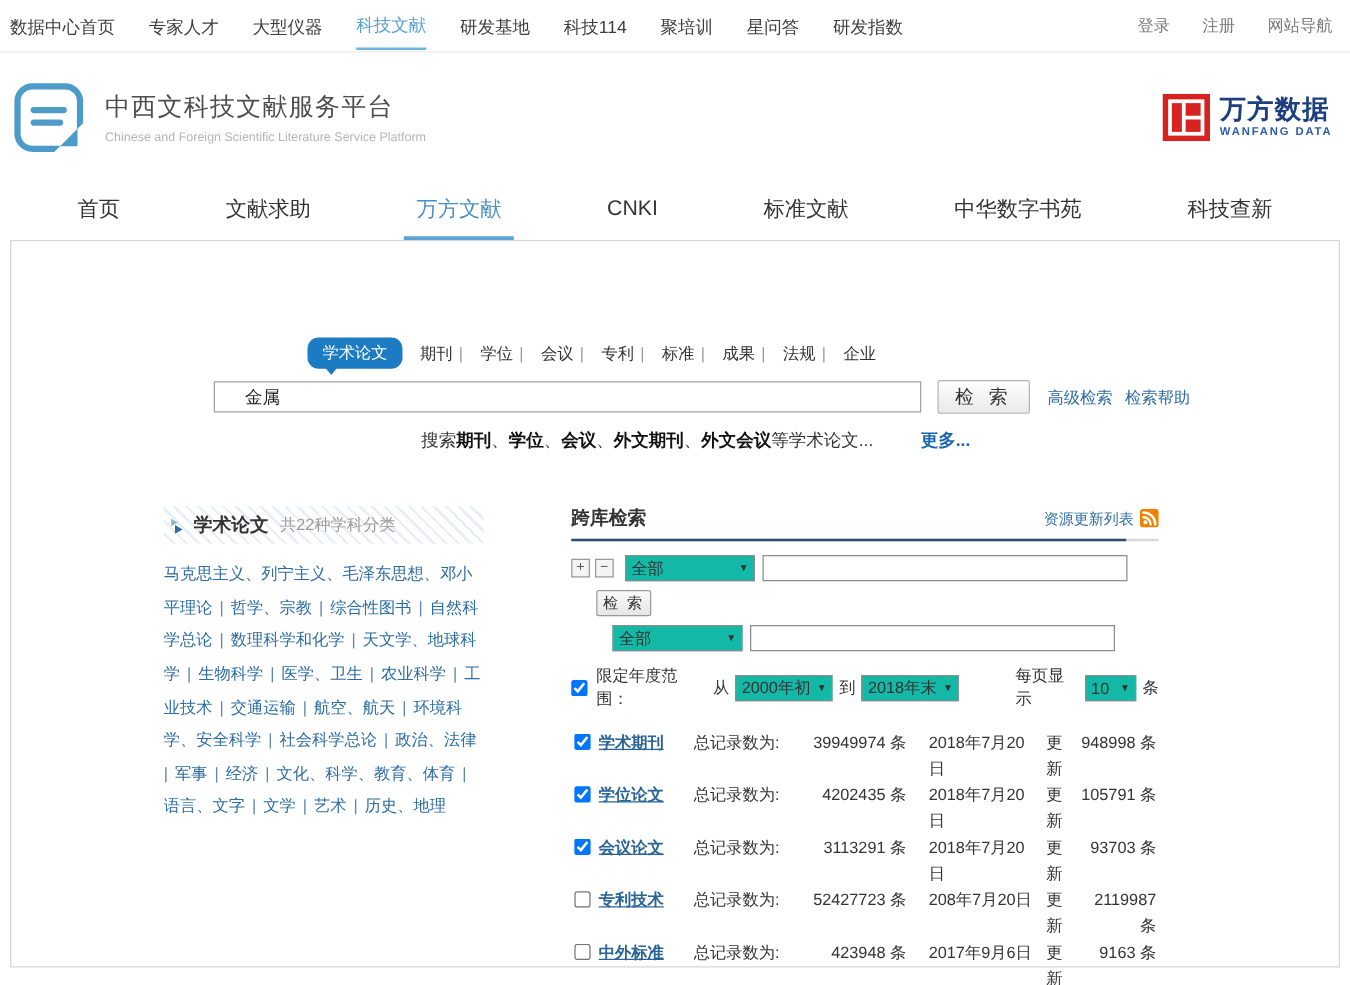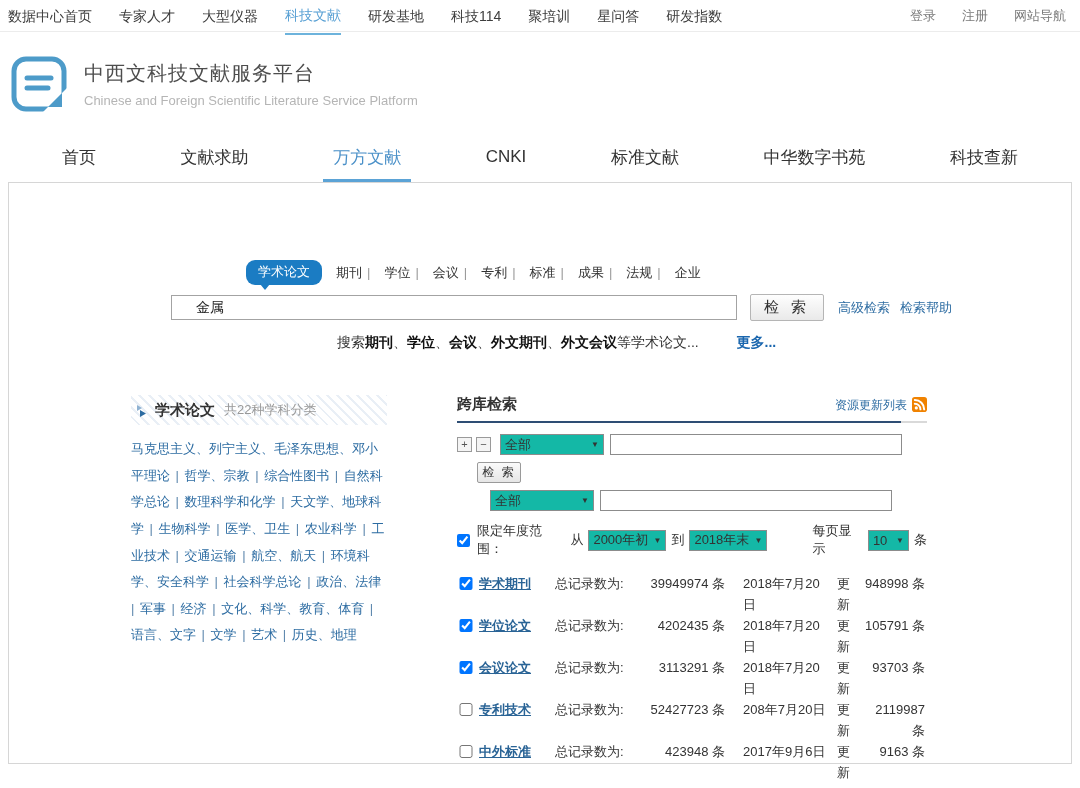--- a/index.html
+++ b/index.html
@@ -1,30 +1,30 @@
 <!DOCTYPE html>
 <html><head>
 <meta charset="utf-8">
 <style>
   * { margin:0; padding:0; box-sizing:border-box; }
   html,body { width:1080px; height:788px; background:#fff; font-family:"Liberation Sans","DejaVu Sans",sans-serif; color:#333; }
 
   
-  .topbar { height:32px; display:flex; align-items:center; justify-content:space-between; border-bottom:1px solid #ececec; padding:0 14px 0 8px; }
+  .topbar { height:42px; display:flex; align-items:center; justify-content:space-between; border-bottom:1px solid #ececec; padding:0 14px 0 8px; }
   .topnav { display:flex; gap:27px; align-items:center; }
   .topnav .tn-item { font-size:14px; color:#3d3d3d; cursor:pointer; padding:10px 0 8px; }
   .topnav .tn-item.active { color:#58a0d4; border-bottom:2px solid #6db3dc; }
   .topnav-right { display:flex; gap:26px; }
   .topnav-right .tn-item { font-size:13px; color:#7a7a7a; cursor:pointer; }
 
   
   .header { height:103px; display:flex; align-items:center; padding:0 14px 0 10px; }
   .logo-icon { width:58px; height:58px; margin-right:16px; }
   .title-block .cn-title { font-size:20px; color:#4d4d4d; letter-spacing:1px; }
-  .title-block .en-title { font-size:13px; color:#b5b5b5; margin-top:6px; }
+  .title-block .en-title { font-size:10px; color:#b5b5b5; margin-top:6px; }
   .brand { margin-left:auto; display:flex; align-items:center; gap:8px; }
   .brand-text { display:flex; flex-direction:column; line-height:1; }
   .brand-cn { font-size:21px; font-weight:bold; color:#1c3f7e; letter-spacing:1px; }
   .brand-en { font-size:9px; font-weight:bold; color:#2a5caa; letter-spacing:1.5px; margin-top:3px; }
 
   
   .mainnav { height:47px; display:flex; justify-content:space-between; align-items:stretch; padding:0 52px; }
   .mainnav .mn-item { font-size:17px; color:#333; display:flex; align-items:center; padding:0 10px; cursor:pointer; border-bottom:3px solid transparent; }
   .mainnav .mn-item.active { color:#4a90c8; border-bottom-color:#5ba3d6; }
 
@@ -117,20 +117,32 @@
     <rect x="4" y="4" width="50" height="50" rx="12" fill="none" stroke="#4d9bc9" stroke-width="5"></rect>
     <line x1="17" y1="23" x2="41" y2="23" stroke="#4d9bc9" stroke-width="5" stroke-linecap="round"></line>
     <line x1="17" y1="33" x2="38" y2="33" stroke="#4d9bc9" stroke-width="5" stroke-linecap="round"></line>
     <path d="M57 33 L33 57 L57 57 Z" fill="#ffffff"></path>
     <path d="M52 38 L38 52 L52 52 Z" fill="#4d9bc9"></path>
   </svg>
   <div class="title-block">
     <div class="cn-title">中西文科技文献服务平台</div>
     <div class="en-title">Chinese and Foreign Scientific Literature Service Platform</div>
   </div>
+  <div class="brand">
+    <svg width="38" height="38" viewBox="0 0 38 38">
+      <rect x="0" y="0" width="38" height="38" fill="#d7231f"></rect>
+      <rect x="6" y="6" width="26" height="26" fill="none" stroke="#ffffff" stroke-width="3"></rect>
+      <line x1="17" y1="6" x2="17" y2="32" stroke="#ffffff" stroke-width="3"></line>
+      <line x1="17" y1="19" x2="32" y2="19" stroke="#ffffff" stroke-width="3"></line>
+    </svg>
+    <div class="brand-text">
+      <span class="brand-cn">万方数据</span>
+      <span class="brand-en">WANFANG DATA</span>
+    </div>
+  </div>
 </div>
 
 <div class="mainnav">
     <span class="mn-item">首页</span>
     <span class="mn-item">文献求助</span>
     <span class="mn-item active">万方文献</span>
     <span class="mn-item">CNKI</span>
     <span class="mn-item">标准文献</span>
     <span class="mn-item">中华数字书苑</span>
     <span class="mn-item">科技查新</span>

